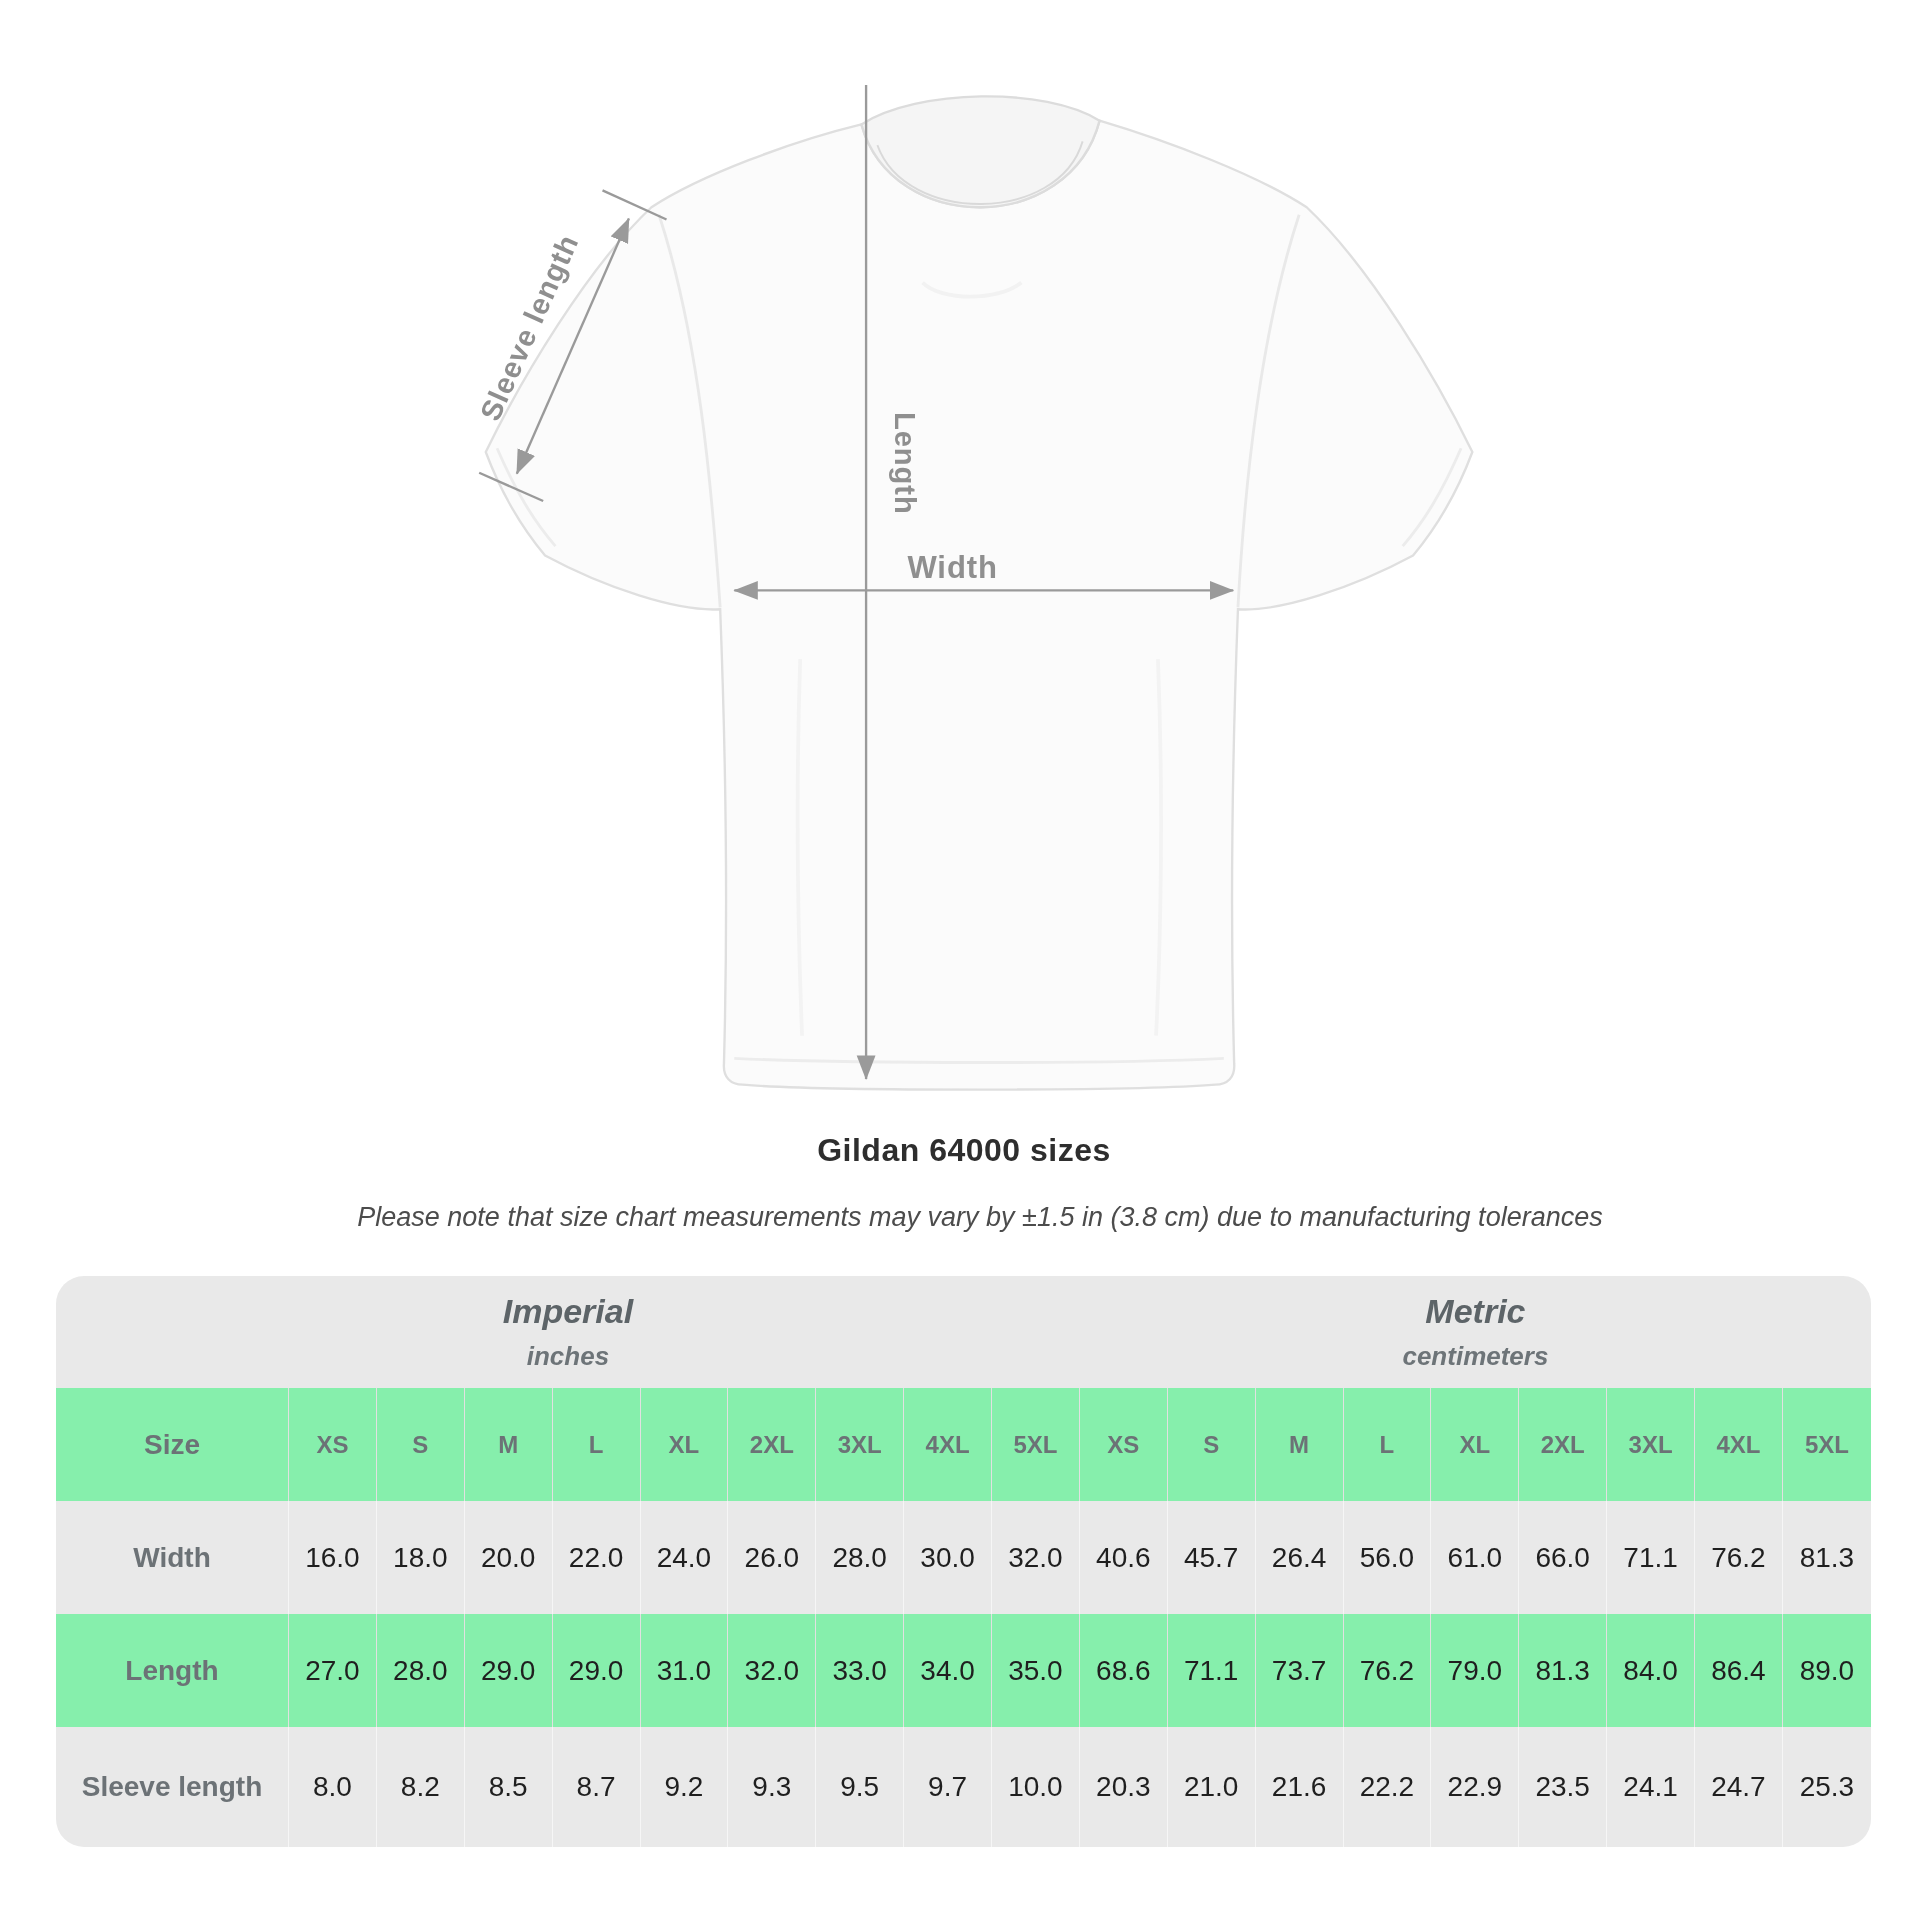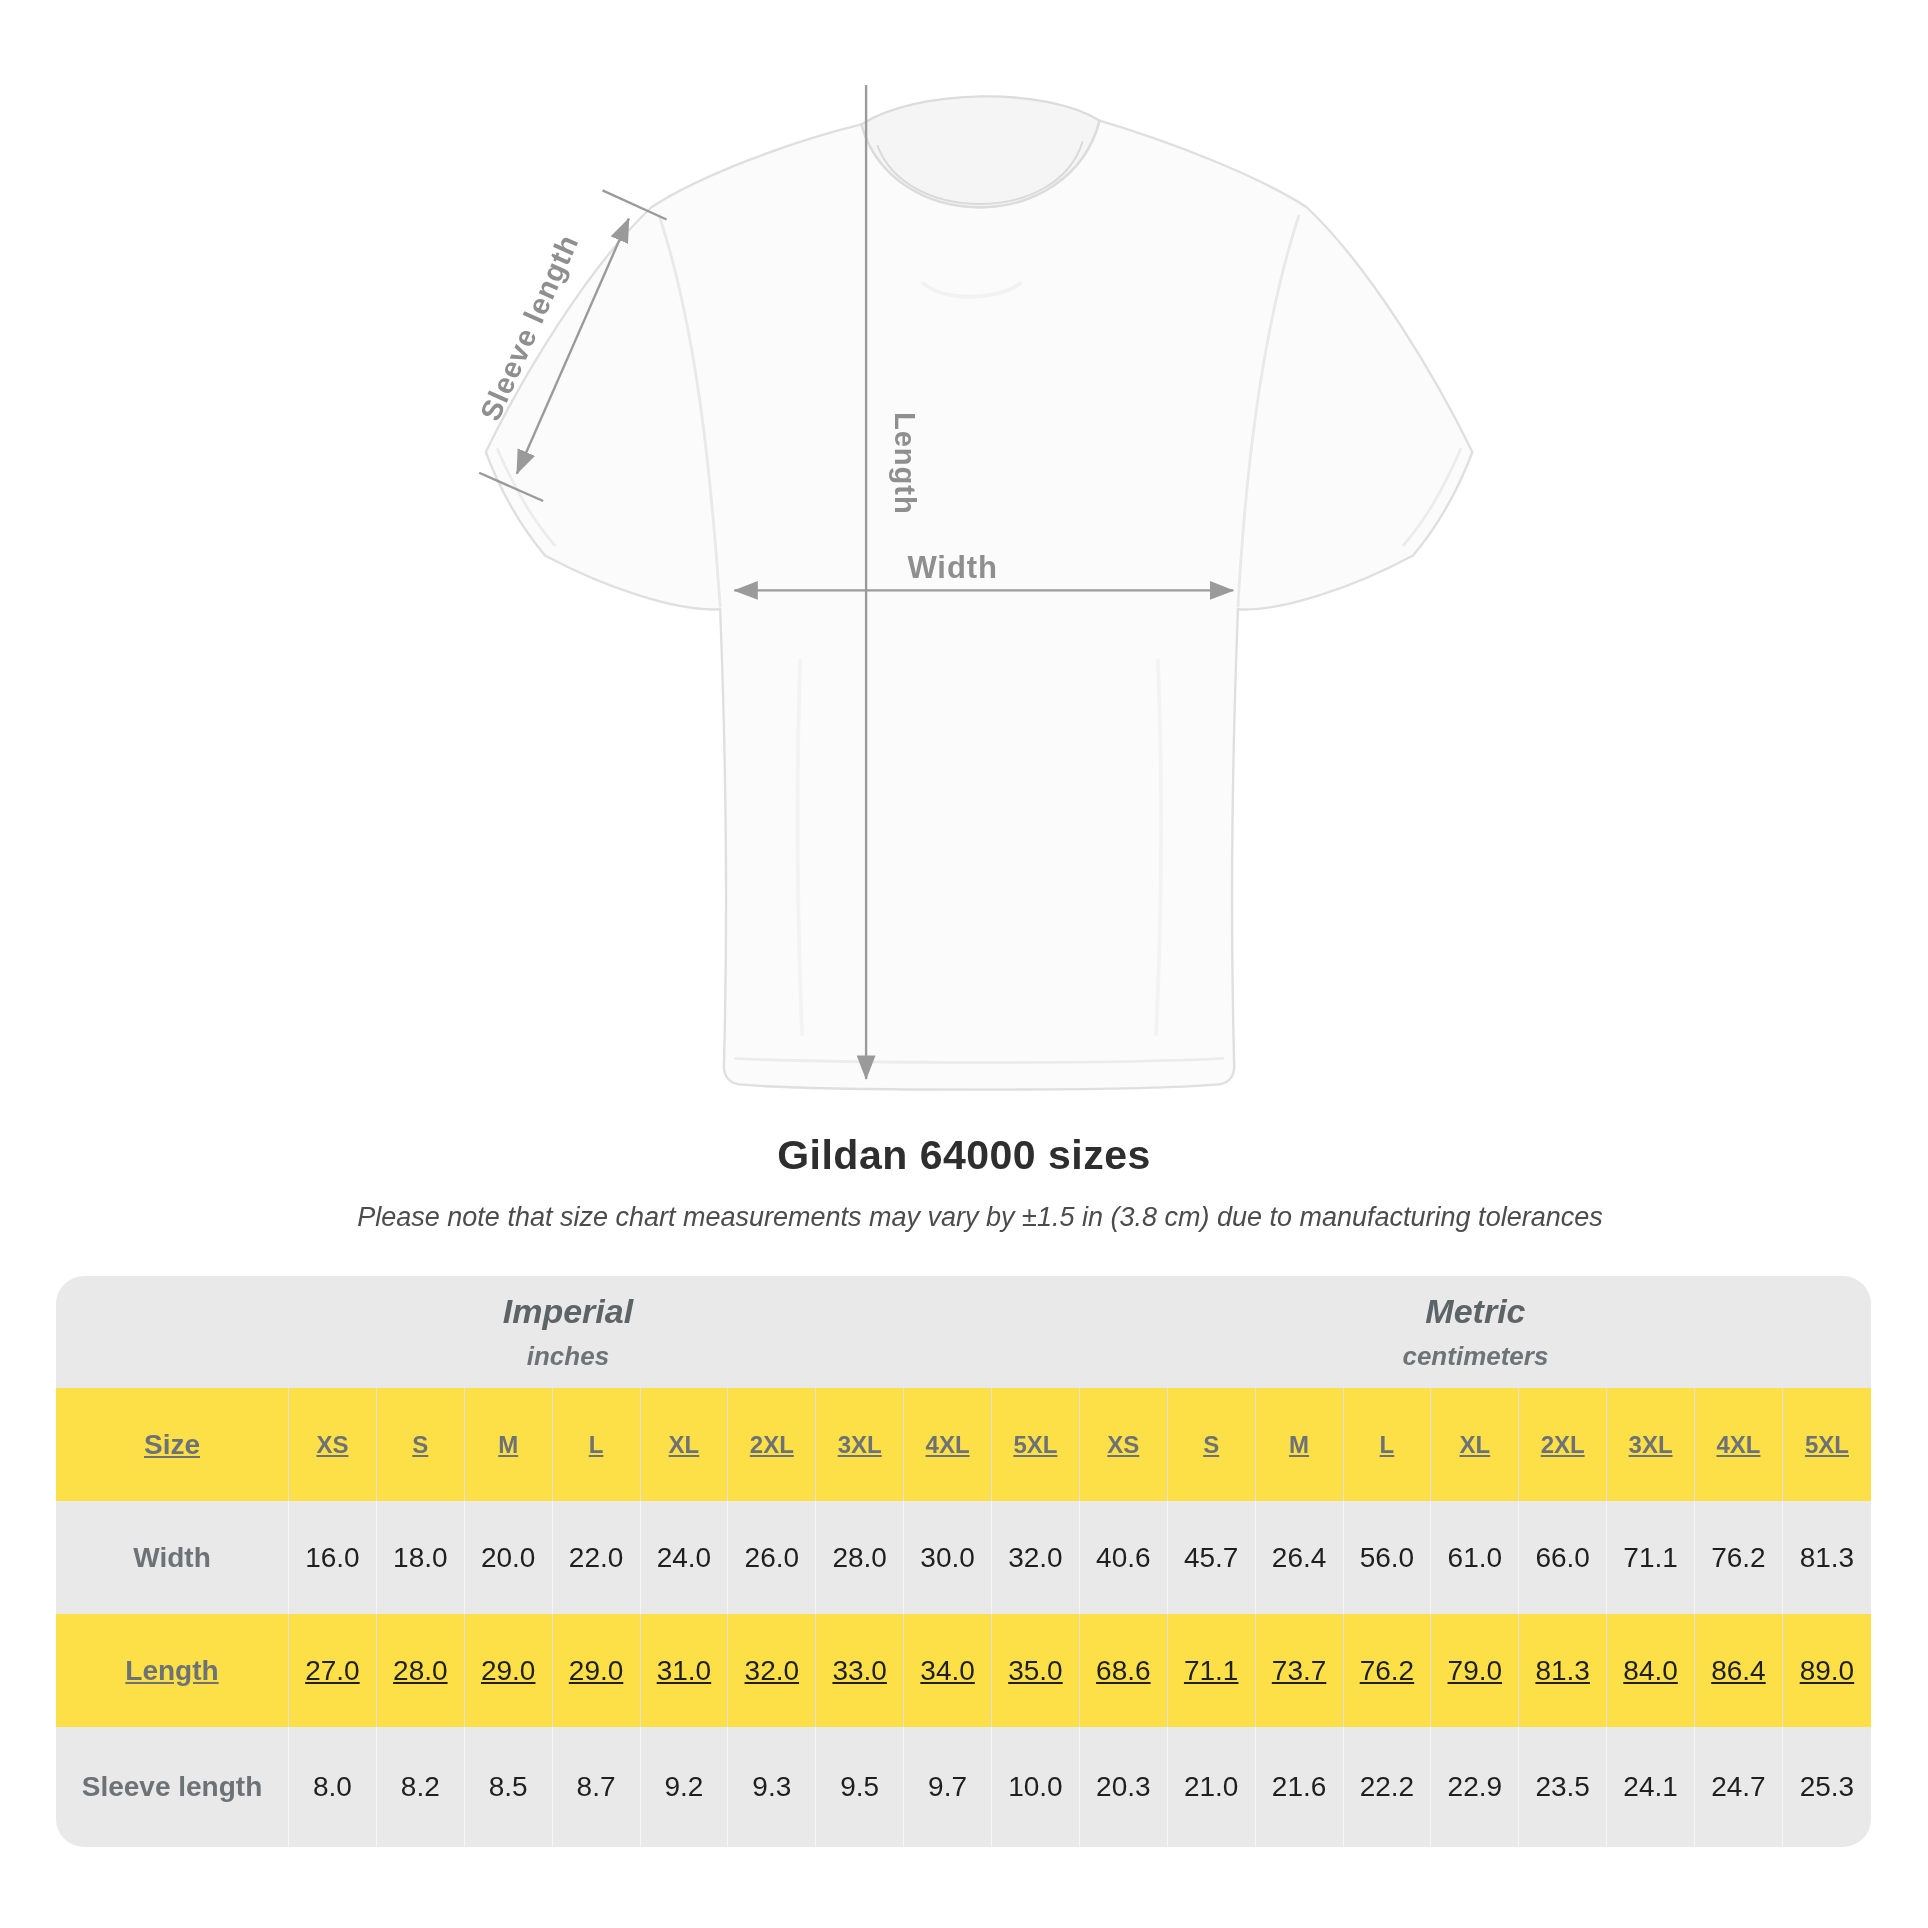--- a/index.html
+++ b/index.html
@@ -6,41 +6,41 @@
   .stage{
     position:relative;width:1928px;height:1928px;background:#ffffff;
     font-family:"Liberation Sans",sans-serif;overflow:hidden;
   }
   
   .diagram-svg{position:absolute;left:0;top:0;}
   .anno-label{font-family:"Liberation Sans",sans-serif;font-weight:bold;fill:#8f8f8f;letter-spacing:1px;}
   
   .page-title{
     position:absolute;top:1132px;left:0;width:100%;margin:0;text-align:center;
-    font-size:41px;font-weight:bold;color:#2e2e2e;letter-spacing:0.5px;
+    font-size:32px;font-weight:bold;color:#2e2e2e;letter-spacing:0.5px;
   }
   .page-subtitle{
     position:absolute;top:1202px;left:16px;width:100%;text-align:center;
     font-size:27px;font-style:italic;color:#4c4c4c;
   }
   
   .chart-wrap{position:absolute;left:56px;top:1276px;width:1815px;}
   table.size-chart{width:100%;border-collapse:separate;border-spacing:0;table-layout:fixed;}
   table.size-chart th,table.size-chart td{
     text-align:center;vertical-align:middle;padding:0;margin:0;
   }
   col.size-col{width:233px;}
   tr.band th{background:#e9e9e9;height:112px;}
   tr.band th:first-child{border-top-left-radius:28px;}
   tr.band th:last-child{border-top-right-radius:28px;}
   .g-label{font-size:34px;font-weight:bold;font-style:italic;color:#5d6468;}
   .g-sub{font-size:26px;font-style:italic;color:#6d7478;margin-top:9.4px;}
   tr.r120>th,tr.r120>td{height:113px;}
   tr.r127>th,tr.r127>td{height:120px;}
-  tr.w>th,tr.w>td{background:#fde047;border-right:1.9px solid #e1e1e1;text-decoration:underline;}
+  tr.w>th,tr.w>td{background:#86efac;border-right:1.9px solid #e1e1e1;}
   tr.g>th,tr.g>td{background:#e9e9e9;border-right:1.9px solid #f6f6f6;}
   tr.w>*:last-child,tr.g>*:last-child{border-right:none;}
   tr.bottom>th:first-child{border-bottom-left-radius:28px;}
   tr.bottom>td:last-child{border-bottom-right-radius:28px;}
   .rowlab{font-size:28px;font-weight:bold;color:#6c7276;}
   th.size-h{font-size:24px;font-weight:bold;color:#6c7276;}
   td.num{font-size:28px;font-weight:normal;color:#1f1f1f;}
 </style>
 </head>
 <body>

